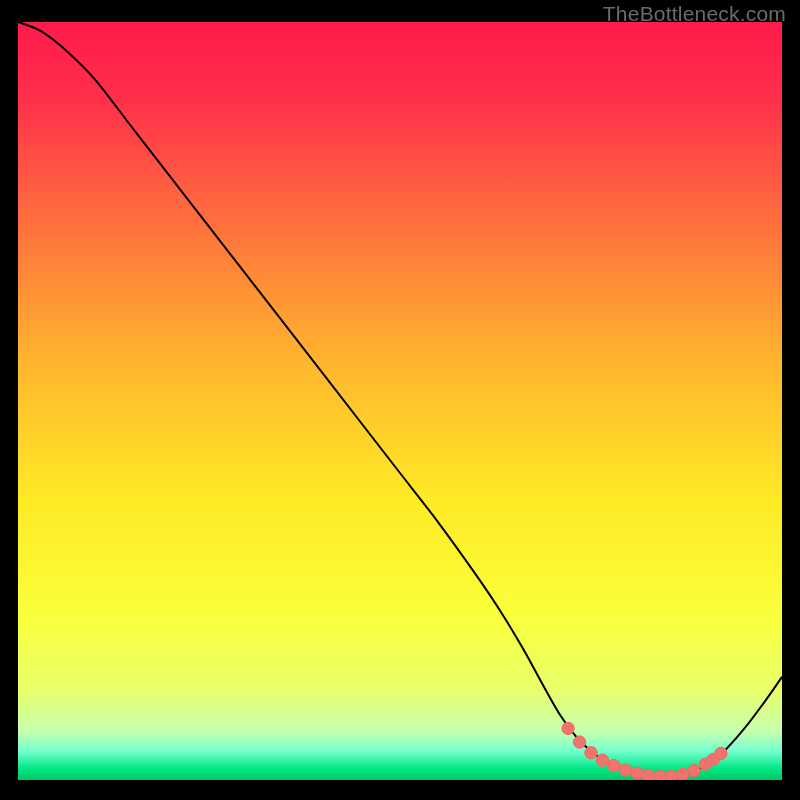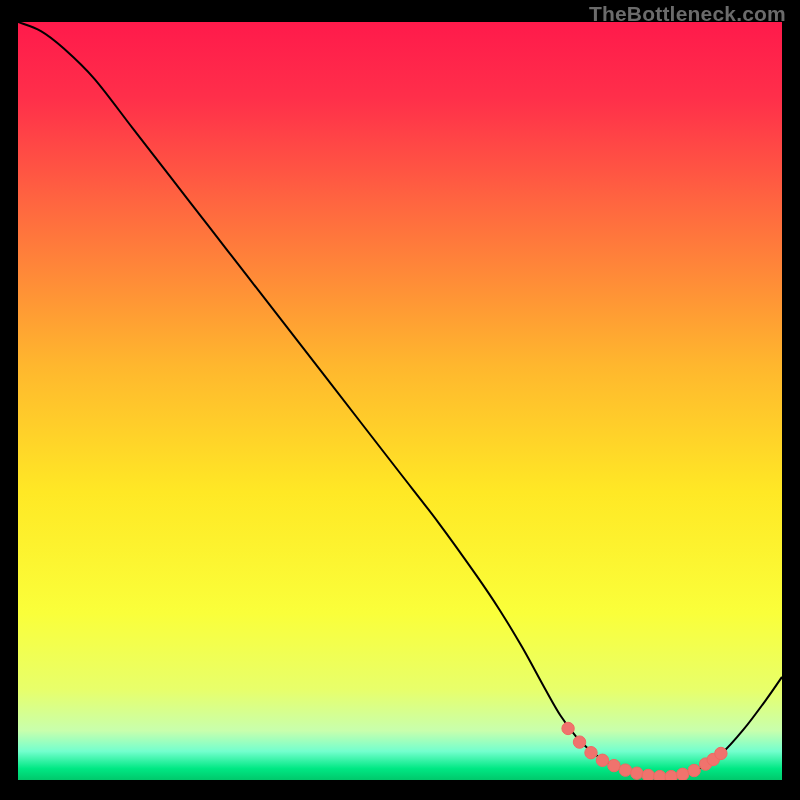--- a/index.html
+++ b/index.html
@@ -23,21 +23,21 @@
     top: 22px;
     width: 764px;
     height: 758px;
   }
   .watermark {
     position: absolute;
     top: 2px;
     right: 14px;
     color: #6b6b6b;
     font-size: 21px;
-    font-weight: 700;
+    font-weight: 400;
     letter-spacing: 0.2px;
     user-select: none;
     text-align: center;
   }
   svg { display: block; }
 </style>
 </head>
 <body>
 
 <div class="stage">

